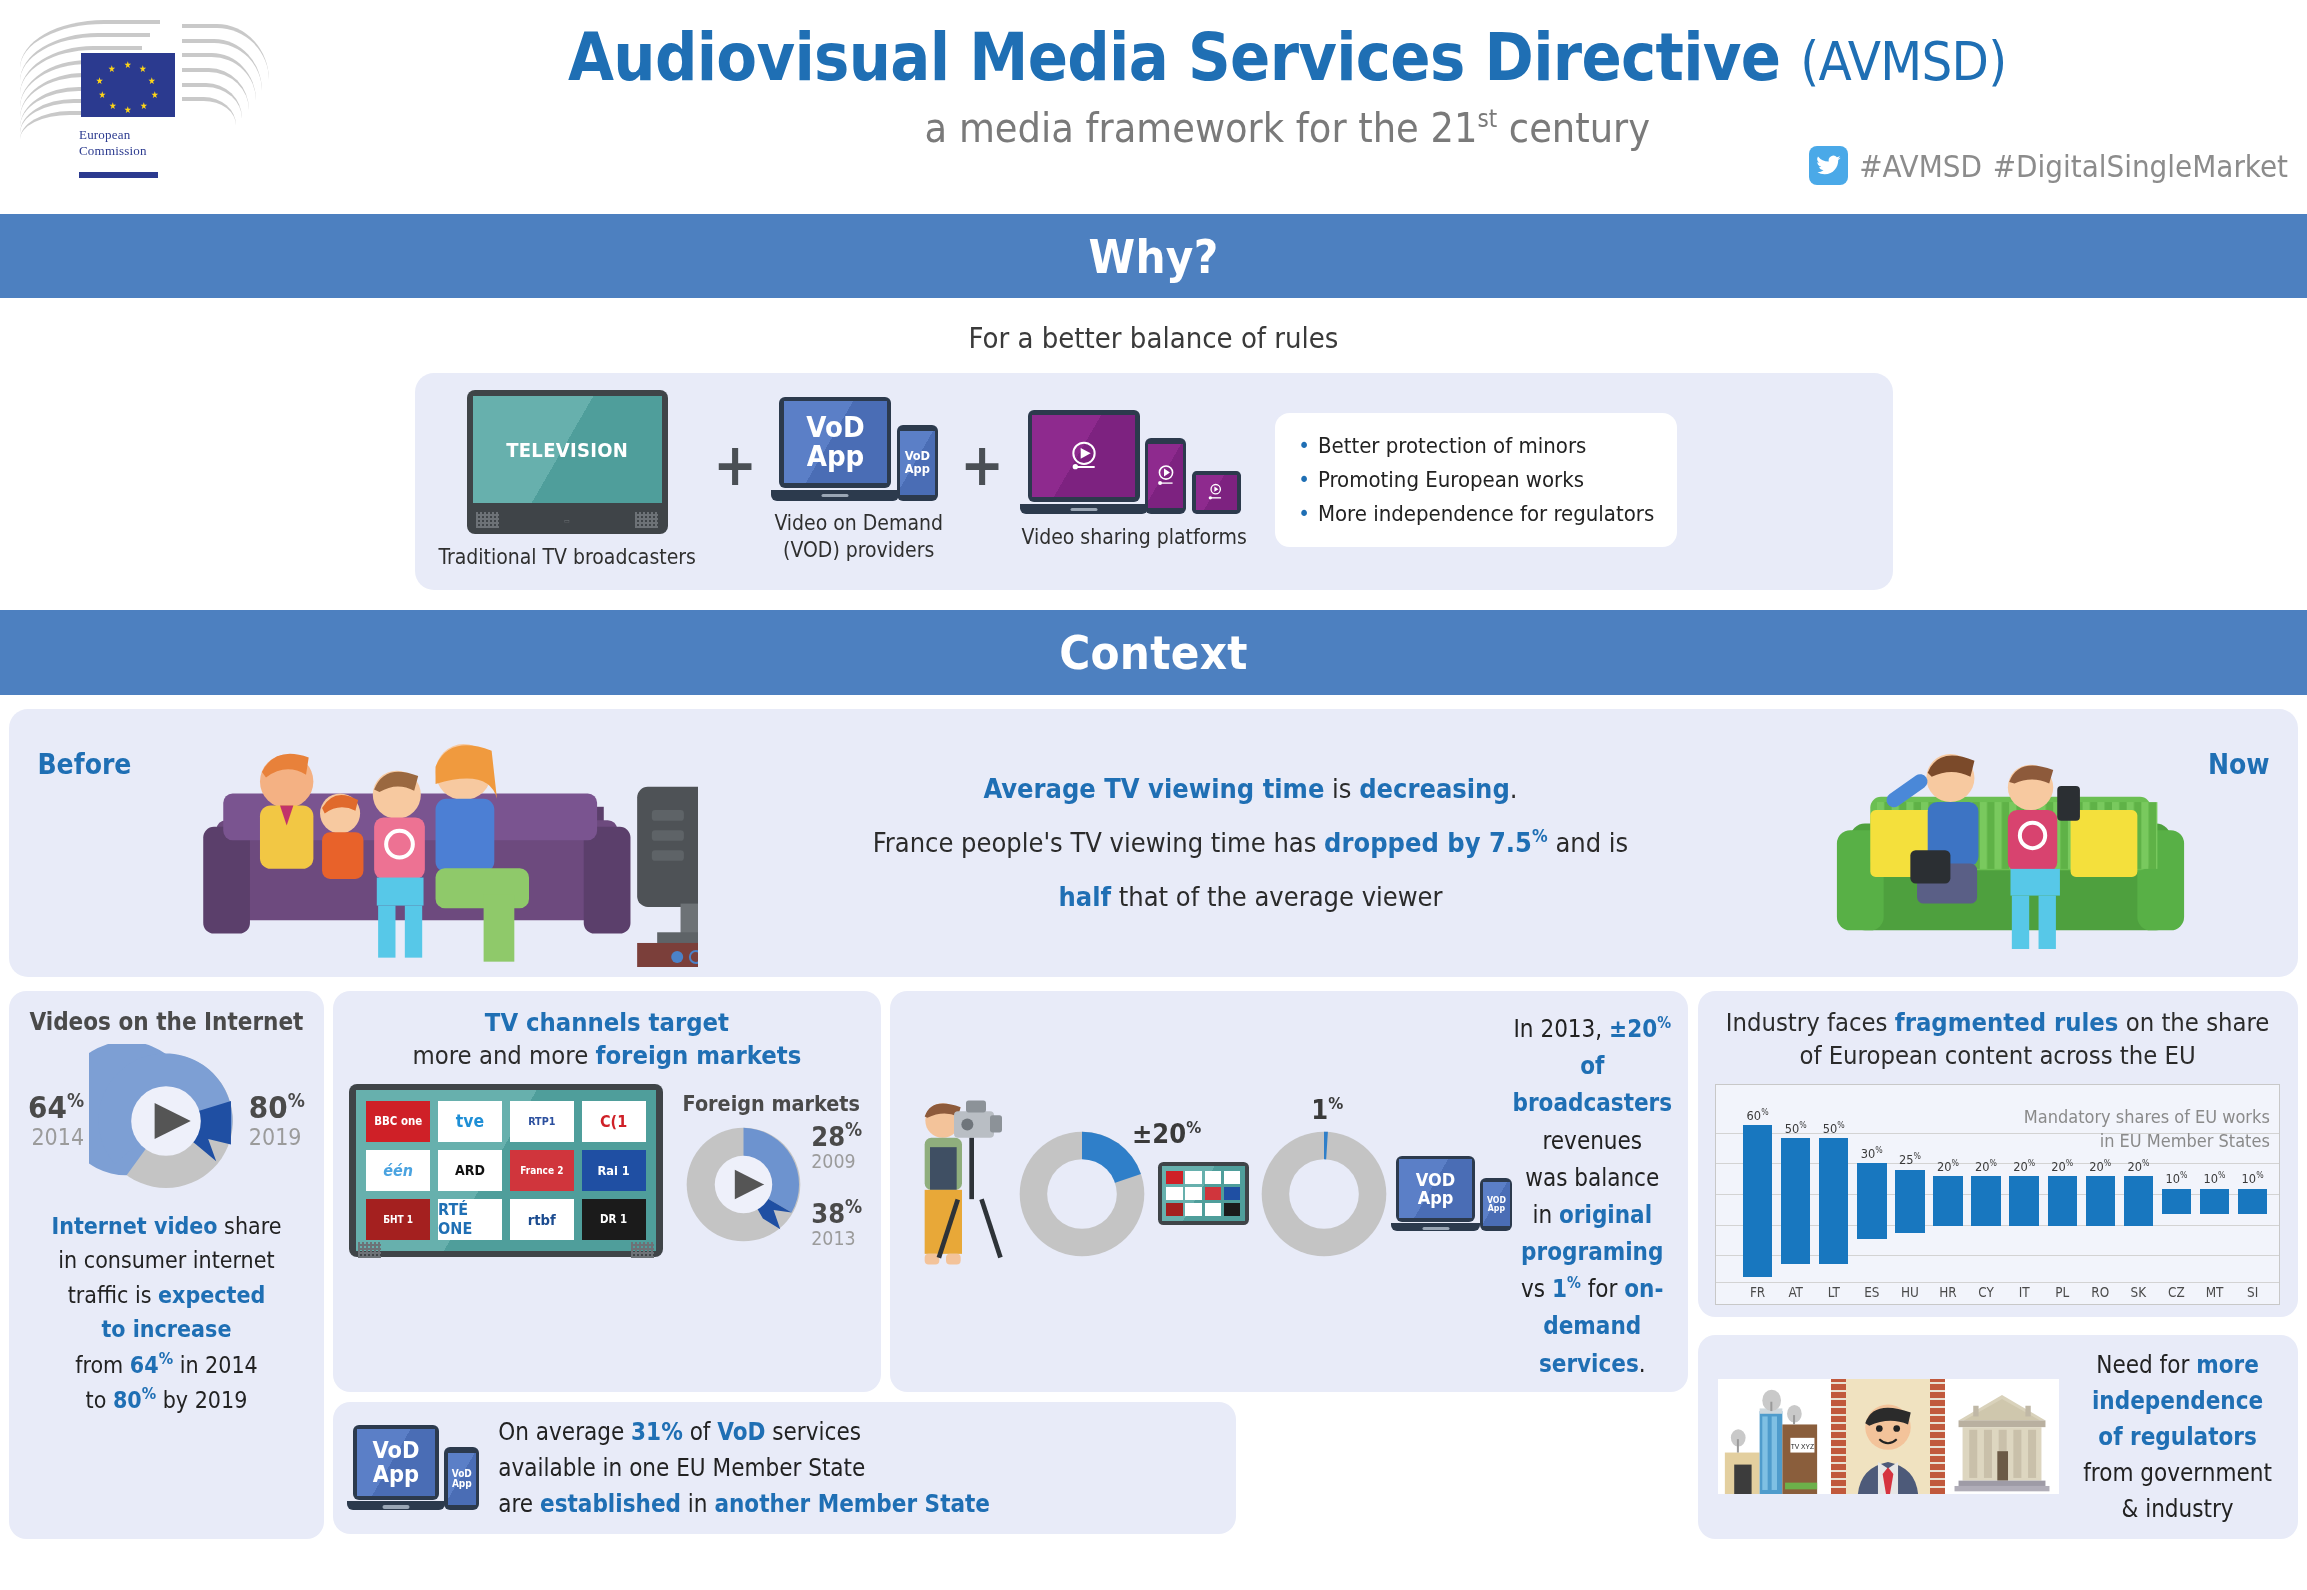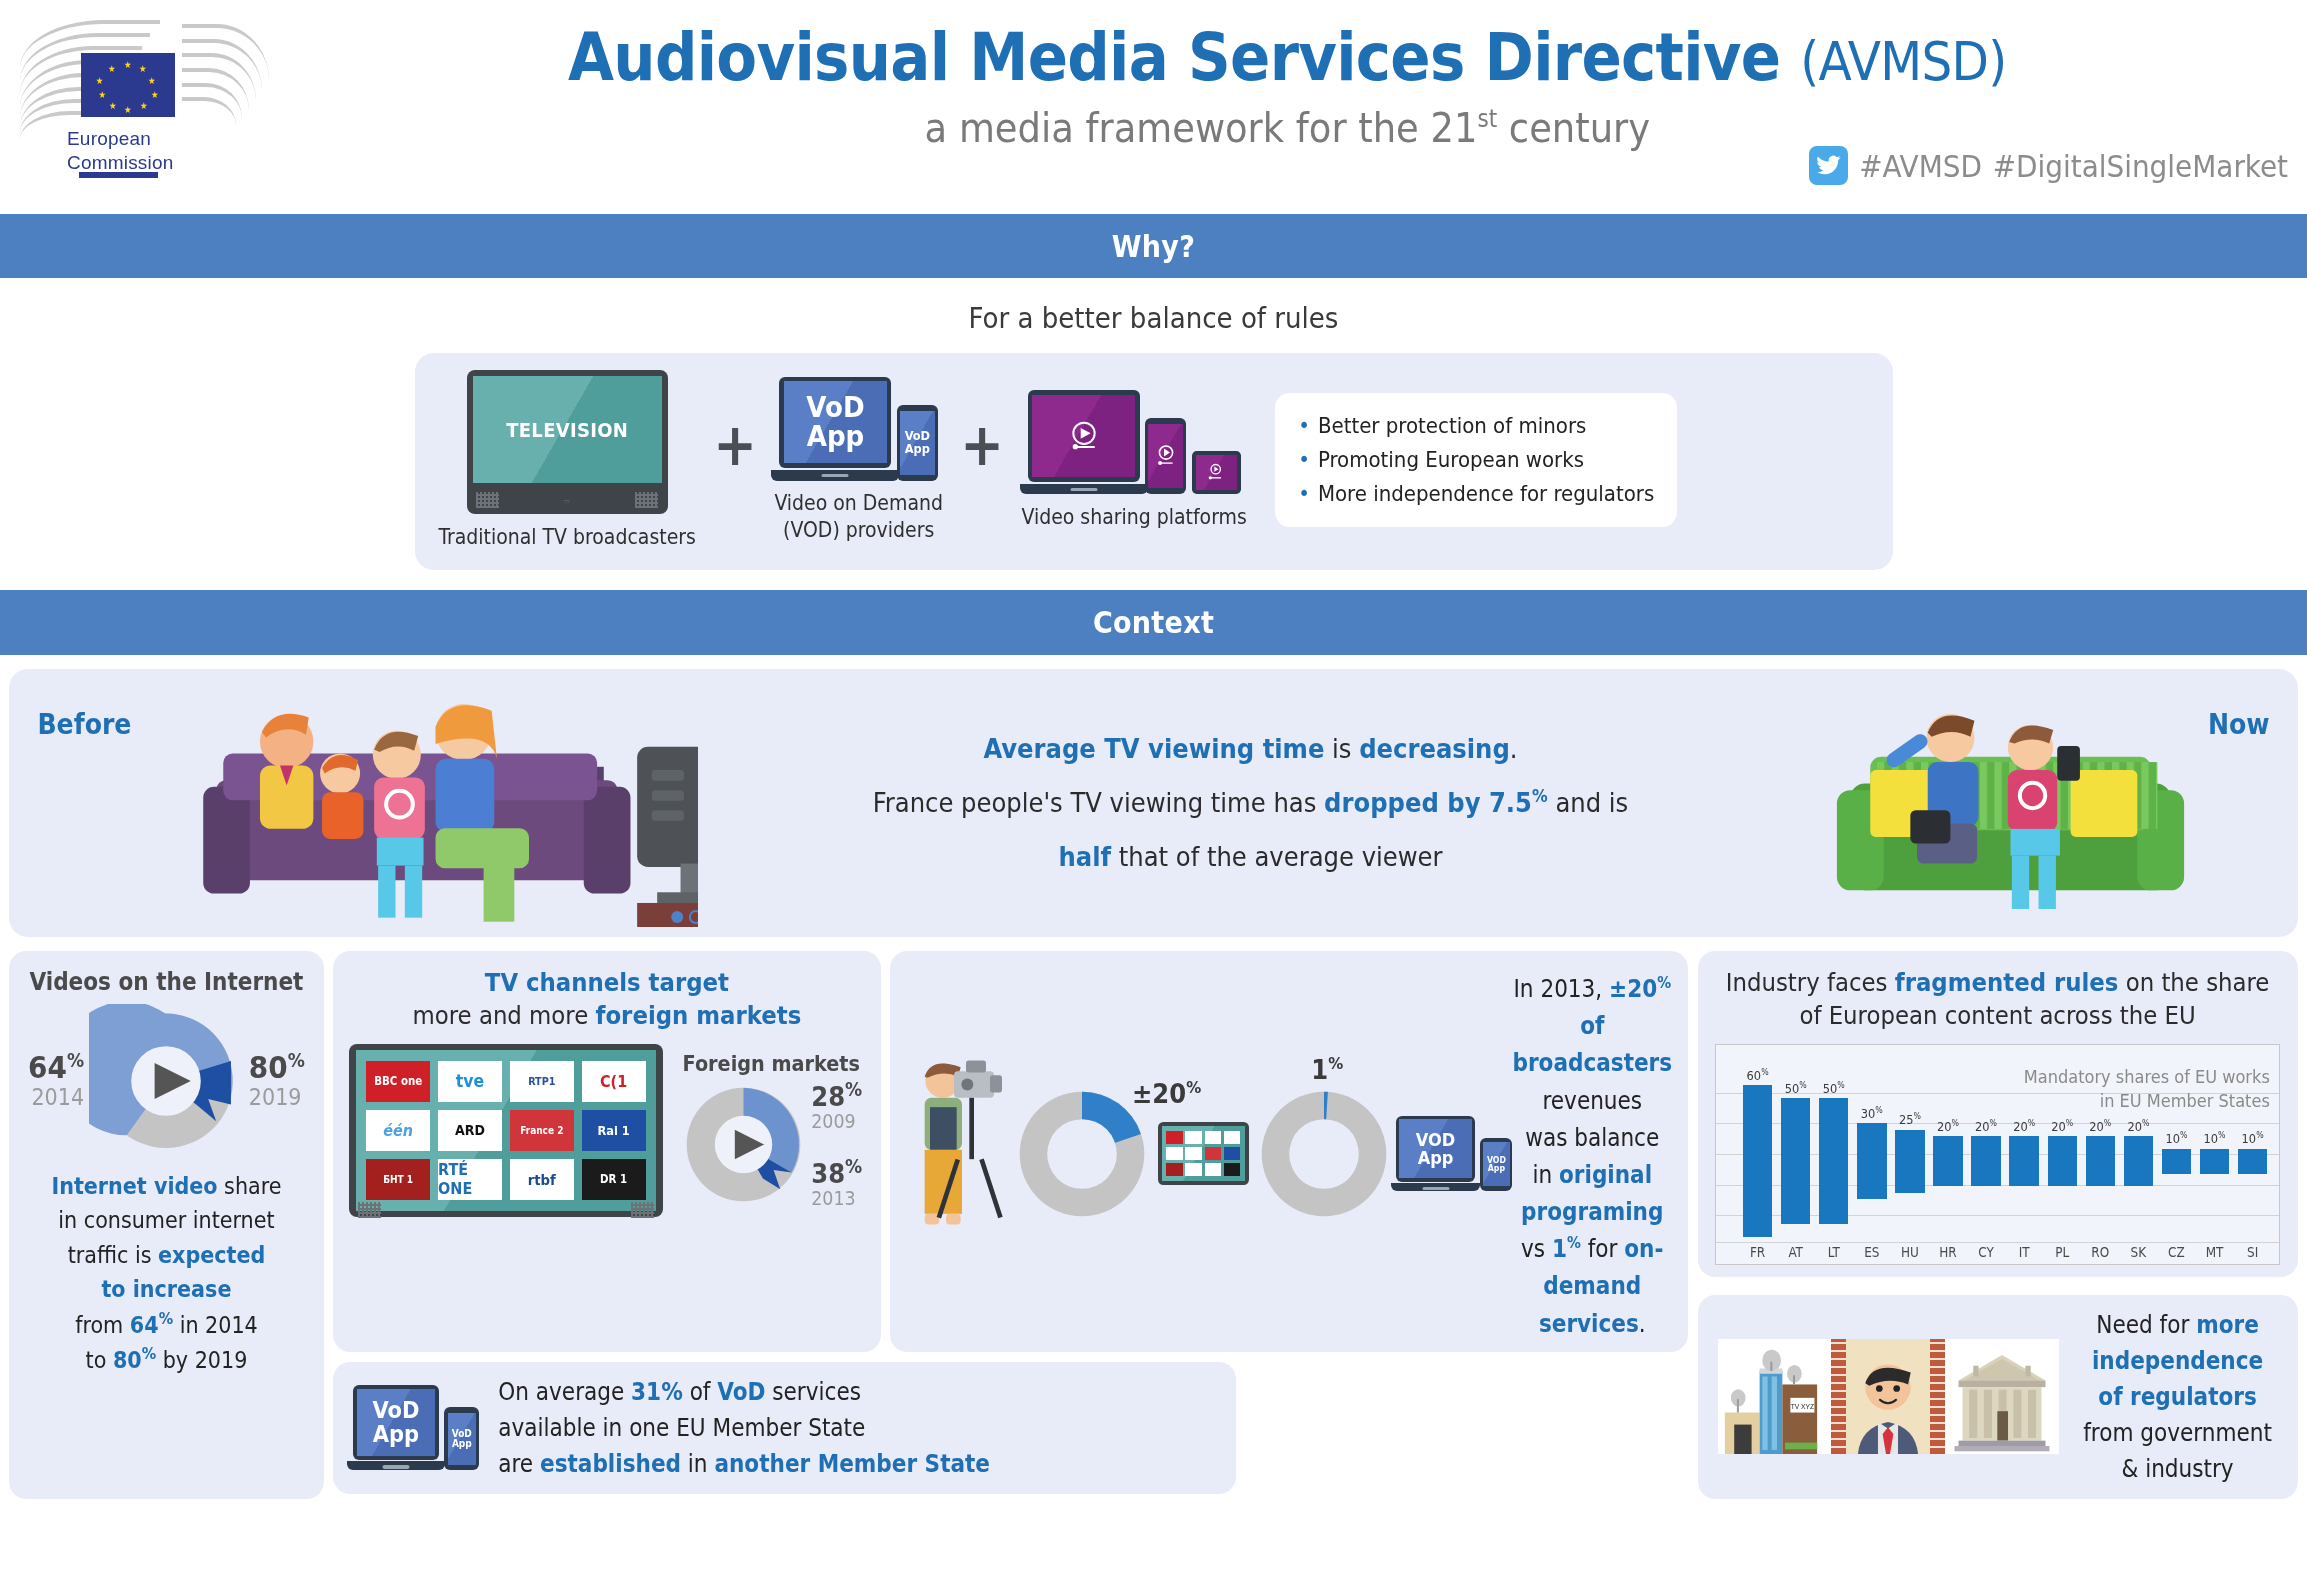--- a/index.html
+++ b/index.html
@@ -9,39 +9,39 @@
     font-family: "DejaVu Sans Condensed", "Liberation Sans", sans-serif;
     overflow: hidden;
     position: relative;
   }
 
   
   #header { position: relative; height: 214px; width: 100%; }
   #ec-logo { position: absolute; left: 27px; top: 13.4px; width: 247px; height: 181px; }
   #ec-flag { position: absolute; left: 54px; top: 40px; width: 94px; height: 64px; background: #2b3a8f; }
   .star { position: absolute; color: #ffd617; font-size: 9.4px; line-height: 1; }
-  #ec-caption { position: absolute; left: 40px; top: 114px; font-size: 19px; color: #2b3a8f;
-                line-height: 1.22; font-family: Liberation Sans, sans-serif; letter-spacing:0.2px;}
+  #ec-caption { position: absolute; left: 52px; top: 114px; font-size: 13px; color: #2b3a8f;
+                line-height: 1.22; font-family: Liberation Serif, serif; letter-spacing:0.2px;}
   #ec-rule { position: absolute; left: 52px; top: 159px; width: 79px; height: 6px; background: #2b3a8f; }
   .ribbon { position: absolute; border-top: 4px solid #c9c9c9; border-radius: 60% 0 0 0; }
 
   #title-wrap { position: absolute; left: 281px; top: 19px; right: 13.4px; }
   #main-title { font-size: 66px; font-weight: bold; color: #1f6fb4; letter-spacing: -0.7px;
                 font-family: "DejaVu Sans Condensed","Liberation Sans", sans-serif; text-align:center;}
   #main-title .avmsd { font-weight: normal; font-size: 54px; color: #1f6fb4; }
   #subtitle { margin-top: 8px; font-size: 41px; color: #7a7a7a; text-align:center; }
   #subtitle sup { font-size: 24px; vertical-align: super; }
   #twitter-block { position: absolute; right: 19px; top: 146px; display: flex; align-items: center; gap: 10.7px; }
   #tw-icon { width: 39px; height: 39px; background: #4aa9e8; border-radius: 8px; position: relative; }
   #tw-icon svg { position: absolute; left: 5.4px; top: 6.7px; }
   .hashtag { font-size: 31px; color: #8c8c8c; }
 
   
   .band { width: 100%; background: #4d80c0; color: #fff; text-align: center;
-          font-size: 30px; font-weight: bold; padding: 14.7px 0; letter-spacing: 0.3px; }
+          font-size: 47px; font-weight: bold; padding: 14.7px 0; letter-spacing: 0.3px; }
 
   
   #why-body { padding: 23px 0 20px; }
   #why-tag { text-align: center; font-size: 29px; color: #3a3a3a; margin-bottom: 17.4px; }
   #why-card { margin: 0 auto; width: 1478px; background: #e8ebf8; border-radius: 19px;
               padding: 17.4px 24px 20px; display: flex; align-items: center; justify-content: flex-start; gap: 5.4px; }
   .dev-group { display: flex; flex-direction: column; align-items: center; }
   .dev-caption { margin-top: 9.4px; font-size: 21px; color: #2f2f2f; text-align: center; line-height: 1.28; }
   .plus { font-size: 58px; color: #4a4f55; font-weight: bold; margin: 0 12px 31px; }
 

